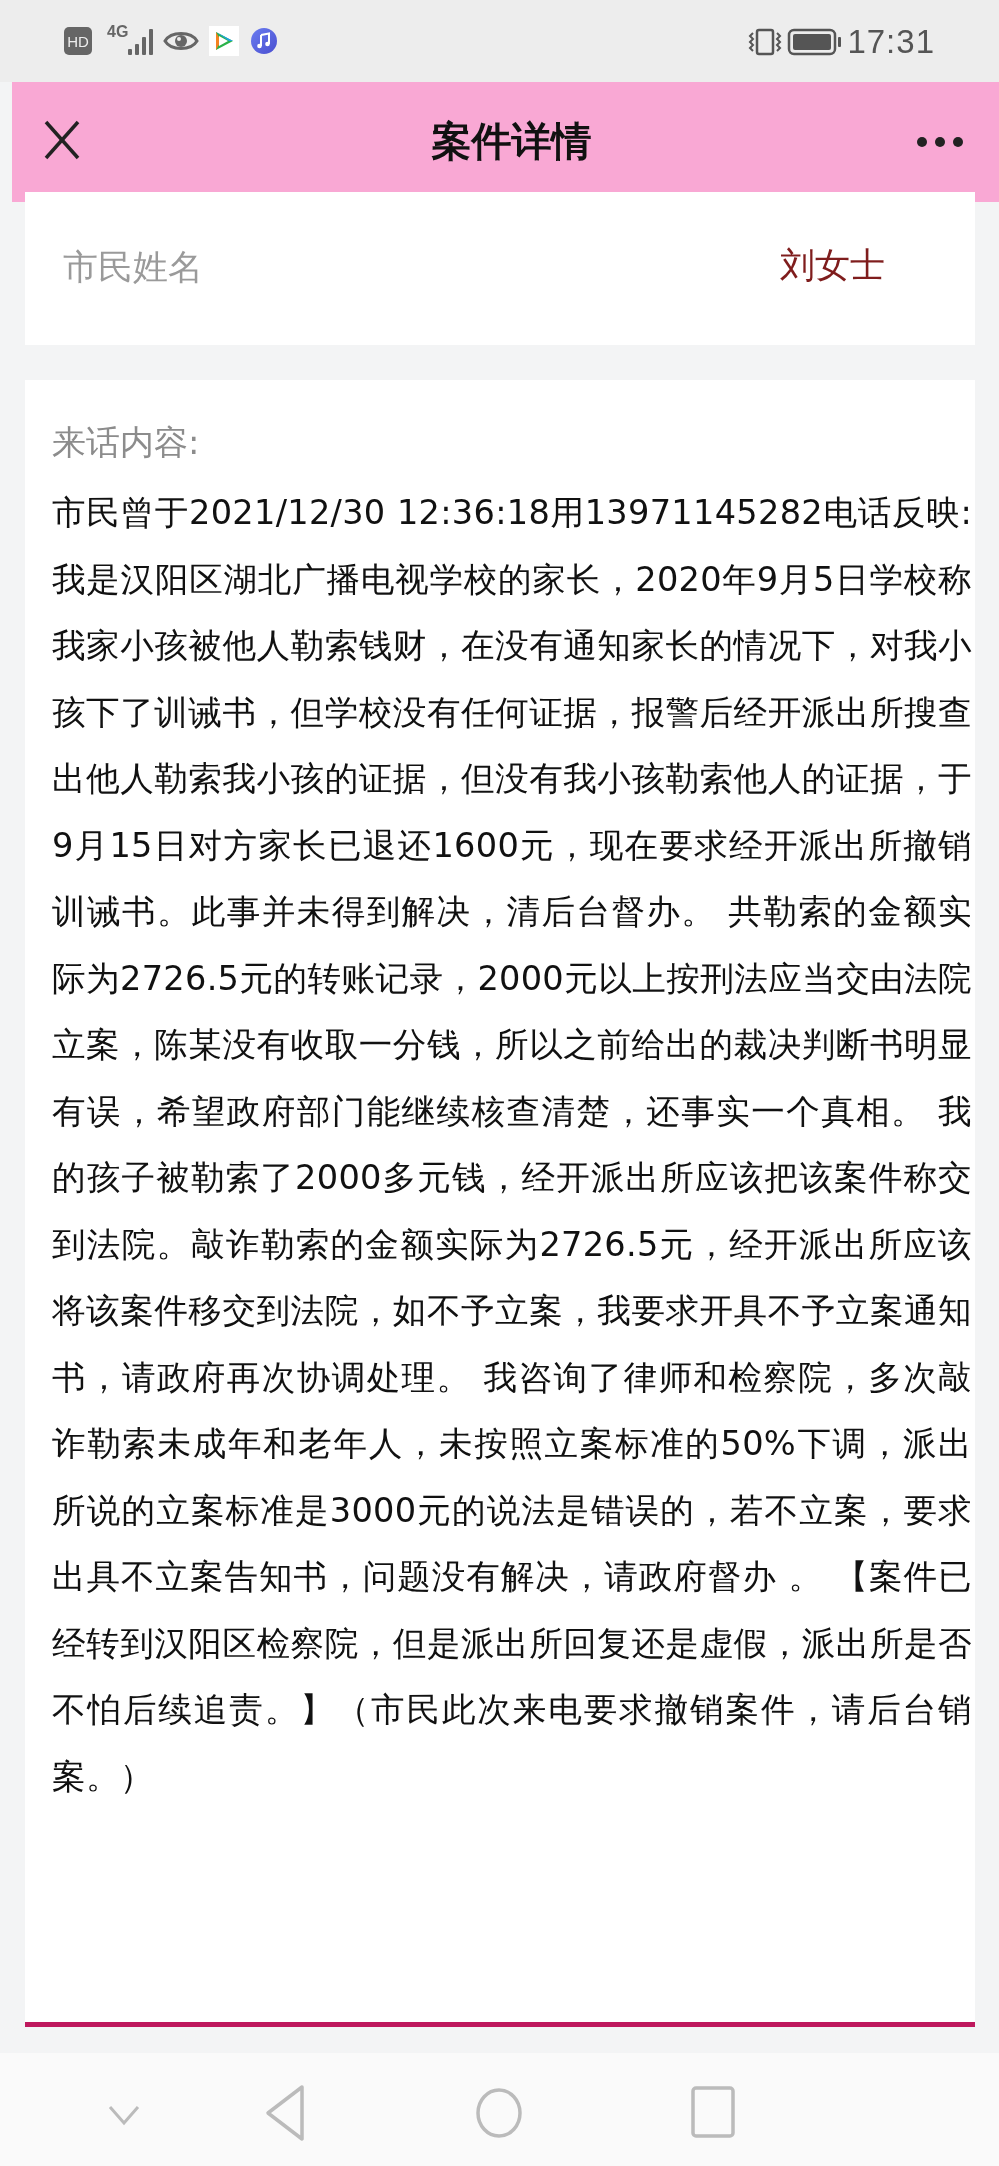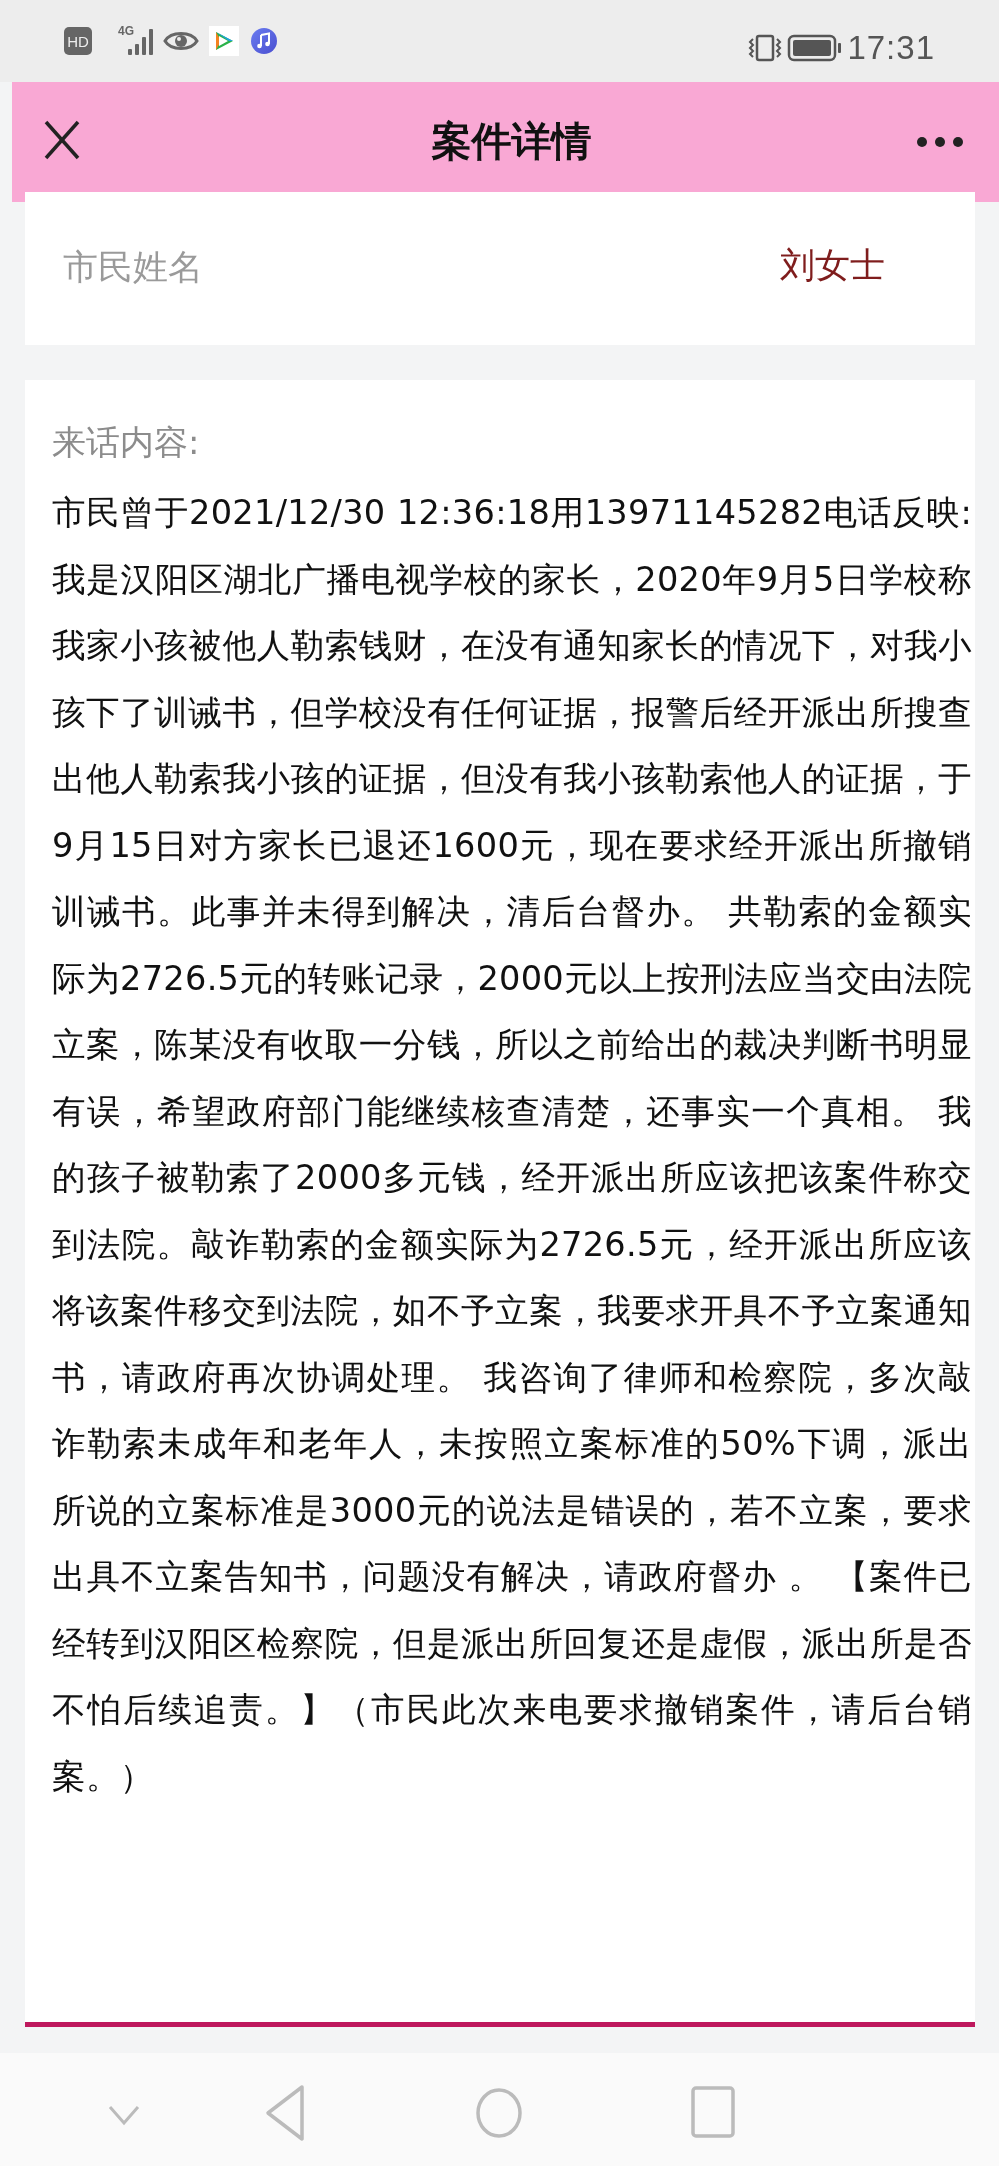--- a/index.html
+++ b/index.html
@@ -14,25 +14,25 @@
     position: absolute; left: 0; top: 0; width: 999px; height: 82px;
     background: #ededed;
   }
   .sb-left { position: absolute; left: 64px; top: 26px; height: 30px; display: flex; align-items: center; gap: 10px; }
   .hd-icon {
     width: 28px; height: 28px; background: #666; border-radius: 5px; color: #ededed;
     font-size: 15px; font-weight: normal; display: flex; align-items: center; justify-content: center;
     font-family: "Liberation Sans", sans-serif;
   }
   .signal-icon { display: flex; align-items: flex-end; gap: 3px; height: 28px; position: relative; padding-left: 26px; }
-  .signal-icon .lbl { position: absolute; left: 16px; top: -2px; font-size: 12px; font-weight: bold; color: #666; line-height: 13px; font-family: "Liberation Sans", sans-serif; }
+  .signal-icon .lbl { position: absolute; left: 5px; top: -2px; font-size: 16px; font-weight: bold; color: #666; line-height: 13px; font-family: "Liberation Sans", sans-serif; }
   .signal-icon .bar { width: 4px; background: #666; border-radius: 1px; }
   .eye-icon { width: 36px; height: 24px; }
   .app-icon { width: 30px; height: 30px; }
-  .sb-right { position: absolute; right: 64px; top: 28px; height: 40px; display: flex; align-items: center; gap: 4px; }
+  .sb-right { position: absolute; right: 64px; top: 22px; height: 40px; display: flex; align-items: center; gap: 4px; }
   .vibrate-icon { width: 36px; height: 30px; }
   .battery-icon { width: 56px; height: 30px; }
   .clock { font-family: "Liberation Sans", sans-serif; font-size: 33px; color: #555; letter-spacing: 1px; }
 
   .header {
     position: absolute; left: 12px; top: 82px; width: 999px; height: 120px;
     background: #f9a8d4;
   }
   .close-btn { position: absolute; left: 30px; top: 36px; width: 40px; height: 44px; }
   .header-title {

